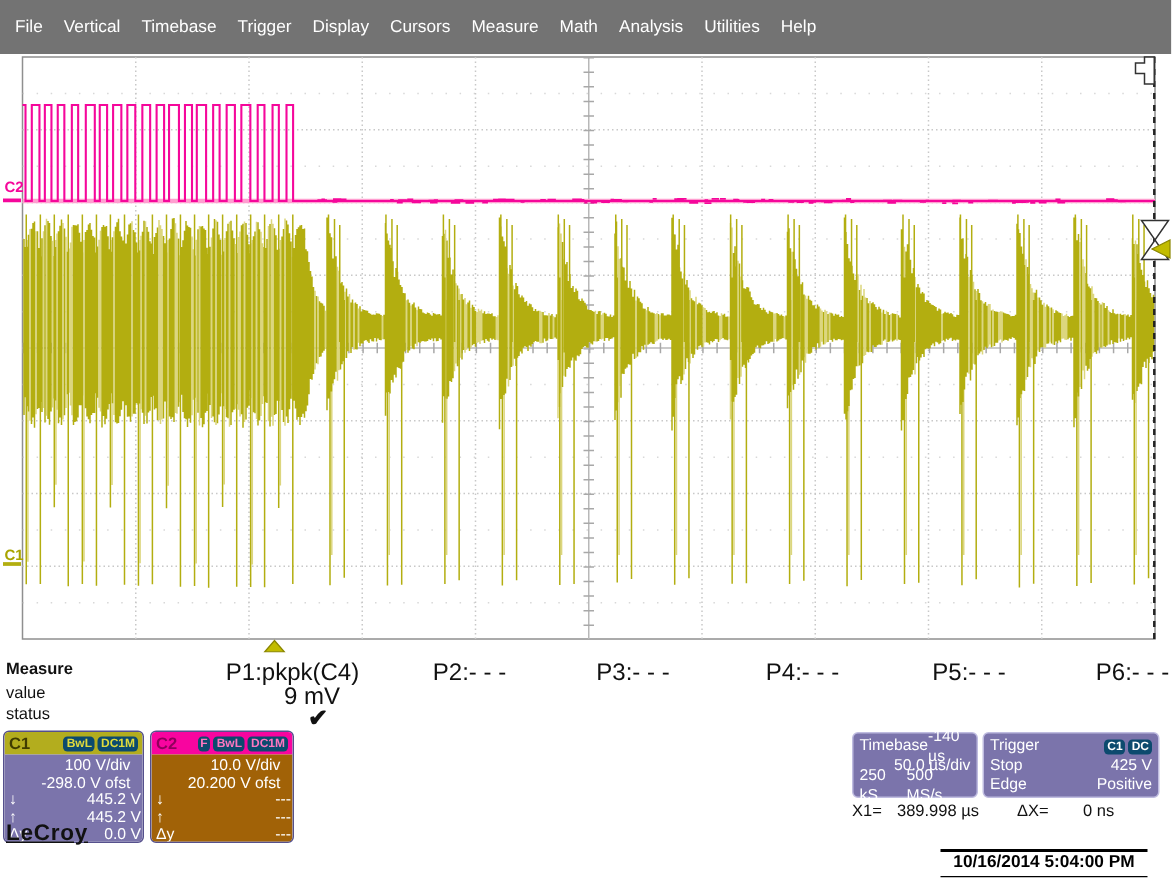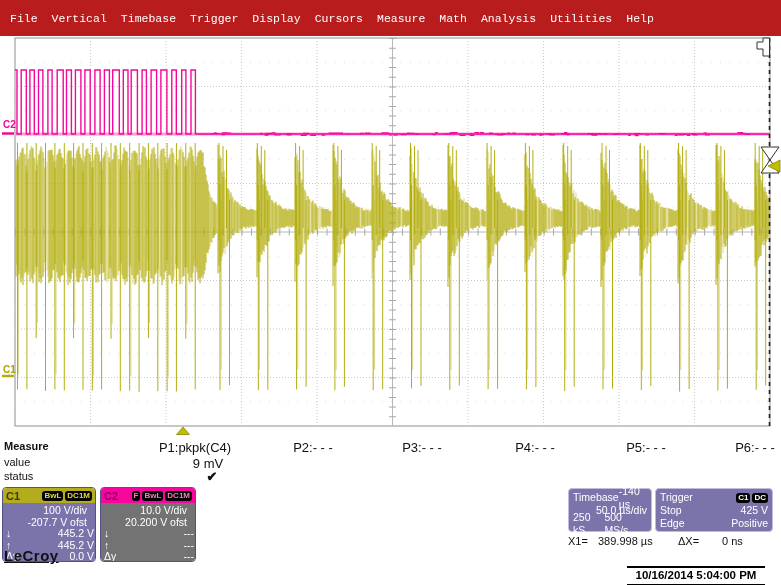--- a/index.html
+++ b/index.html
@@ -1,50 +1,50 @@
 <!DOCTYPE html>
 <html><head>
 <meta charset="utf-8">
 <style>
   html,body{margin:0;padding:0;background:#fff;}
   .page{position:relative;width:781px;height:585px;background:#ffffff;overflow:hidden;
         font-family:"Liberation Sans", sans-serif;-webkit-font-smoothing:antialiased;}
   
-  .menubar{position:absolute;left:0;top:0;width:781px;height:36px;background:#b91c1c;
-           display:flex;align-items:center;gap:14px;padding-left:10px;box-sizing:border-box;font-family:Liberation Mono, monospace;}
+  .menubar{position:absolute;left:0;top:0;width:781px;height:36px;background:#737373;
+           display:flex;align-items:center;gap:14px;padding-left:10px;box-sizing:border-box;}
   .mi{color:#fff;font-size:11.5px;cursor:default;white-space:nowrap;}
   
   #scope-svg{position:absolute;left:0;top:36px;}
   #scope-svg text{font-family:"Liberation Sans",sans-serif;font-size:10px;font-weight:bold;}
   .c2lab{fill:#f5079b;}
   .c1lab{fill:#a9a400;}
   
   .mtext{position:absolute;font-size:11px;color:#111;white-space:nowrap;}
   .mtitle{font-weight:bold;}
-  .pcol{position:absolute;transform:translateX(-50%);font-size:13px;color:#111;white-space:nowrap;}
+  .pcol{position:absolute;transform:translateX(-50%);font-size:16px;color:#111;white-space:nowrap;}
   .pstat{font-weight:bold;}
   
   .chbox{position:absolute;top:487px;height:75px;border-radius:4px;box-sizing:border-box;
          border:1px solid #55508c;overflow:hidden;}
   .chhead{height:15px;display:flex;justify-content:space-between;align-items:center;
           padding:0 3px;font-size:11px;font-weight:bold;}
   .badges{display:flex;gap:2px;}
-  .badge{background:#000000;border-radius:3px;font-size:8px;font-weight:bold;
+  .badge{background:#0c4a6e;border-radius:3px;font-size:8px;font-weight:bold;
          padding:1px 2px;line-height:8px;display:inline-block;}
   .c1head{background:#b3ad1e;color:#3f3c00;}
   .c1head .badge{color:#e0da3c;}
   .c2head{background:#f8059f;color:#90005c;}
   .c2head .badge{color:#ff77c0;}
   .chbody{padding:2px 0 0 0;}
   .vrow{font-size:10.5px;color:#fff;text-align:right;padding-right:8px;height:11.5px;line-height:11.5px;}
   .grow{position:relative;font-size:10.5px;color:#fff;height:11.5px;line-height:11.5px;}
   .glyph{position:absolute;left:3px;}
   .gval{position:absolute;right:1px;text-align:right;}
   .c1body{background:#7b74ab;height:60px;}
-  .c2body{background:#737373;height:60px;}
+  .c2body{background:#a16207;height:60px;}
   
   .tbox{position:absolute;top:488px;height:44px;background:#7b74ab;border:1px solid #bfbce0;
         border-radius:4px;box-sizing:border-box;color:#fff;font-size:10.5px;padding:2px 4px;}
   .trow{display:flex;justify-content:space-between;align-items:center;height:13px;line-height:13px;}
   .tb-badges{display:flex;gap:2px;}
   .tbadge{color:#fff;}
   
   .xrow{position:absolute;left:568px;font-size:11px;color:#111;white-space:nowrap;}
   .xl{display:inline-block;width:30px;}
   .xv{display:inline-block;width:80px;}
@@ -138,21 +138,21 @@
   <div class="chbox" style="left:2px;width:94px;">
     <div class="chhead c1head">
       <span>C1</span>
       <span class="badges">
         <span class="badge">BwL</span>
         <span class="badge">DC1M</span>
       </span>
     </div>
     <div class="chbody c1body">
       <div class="vrow">100 V/div</div>
-      <div class="vrow">-207.7 V ofst</div>
+      <div class="vrow">-298.0 V ofst</div>
       <div class="grow">
         <span class="glyph">↓</span>
         <span class="gval">445.2 V</span>
         </div>
       <div class="grow">
         <span class="glyph">↑</span>
         <span class="gval">445.2 V</span>
         </div>
       <div class="grow">
         <span class="glyph">Δy</span>

